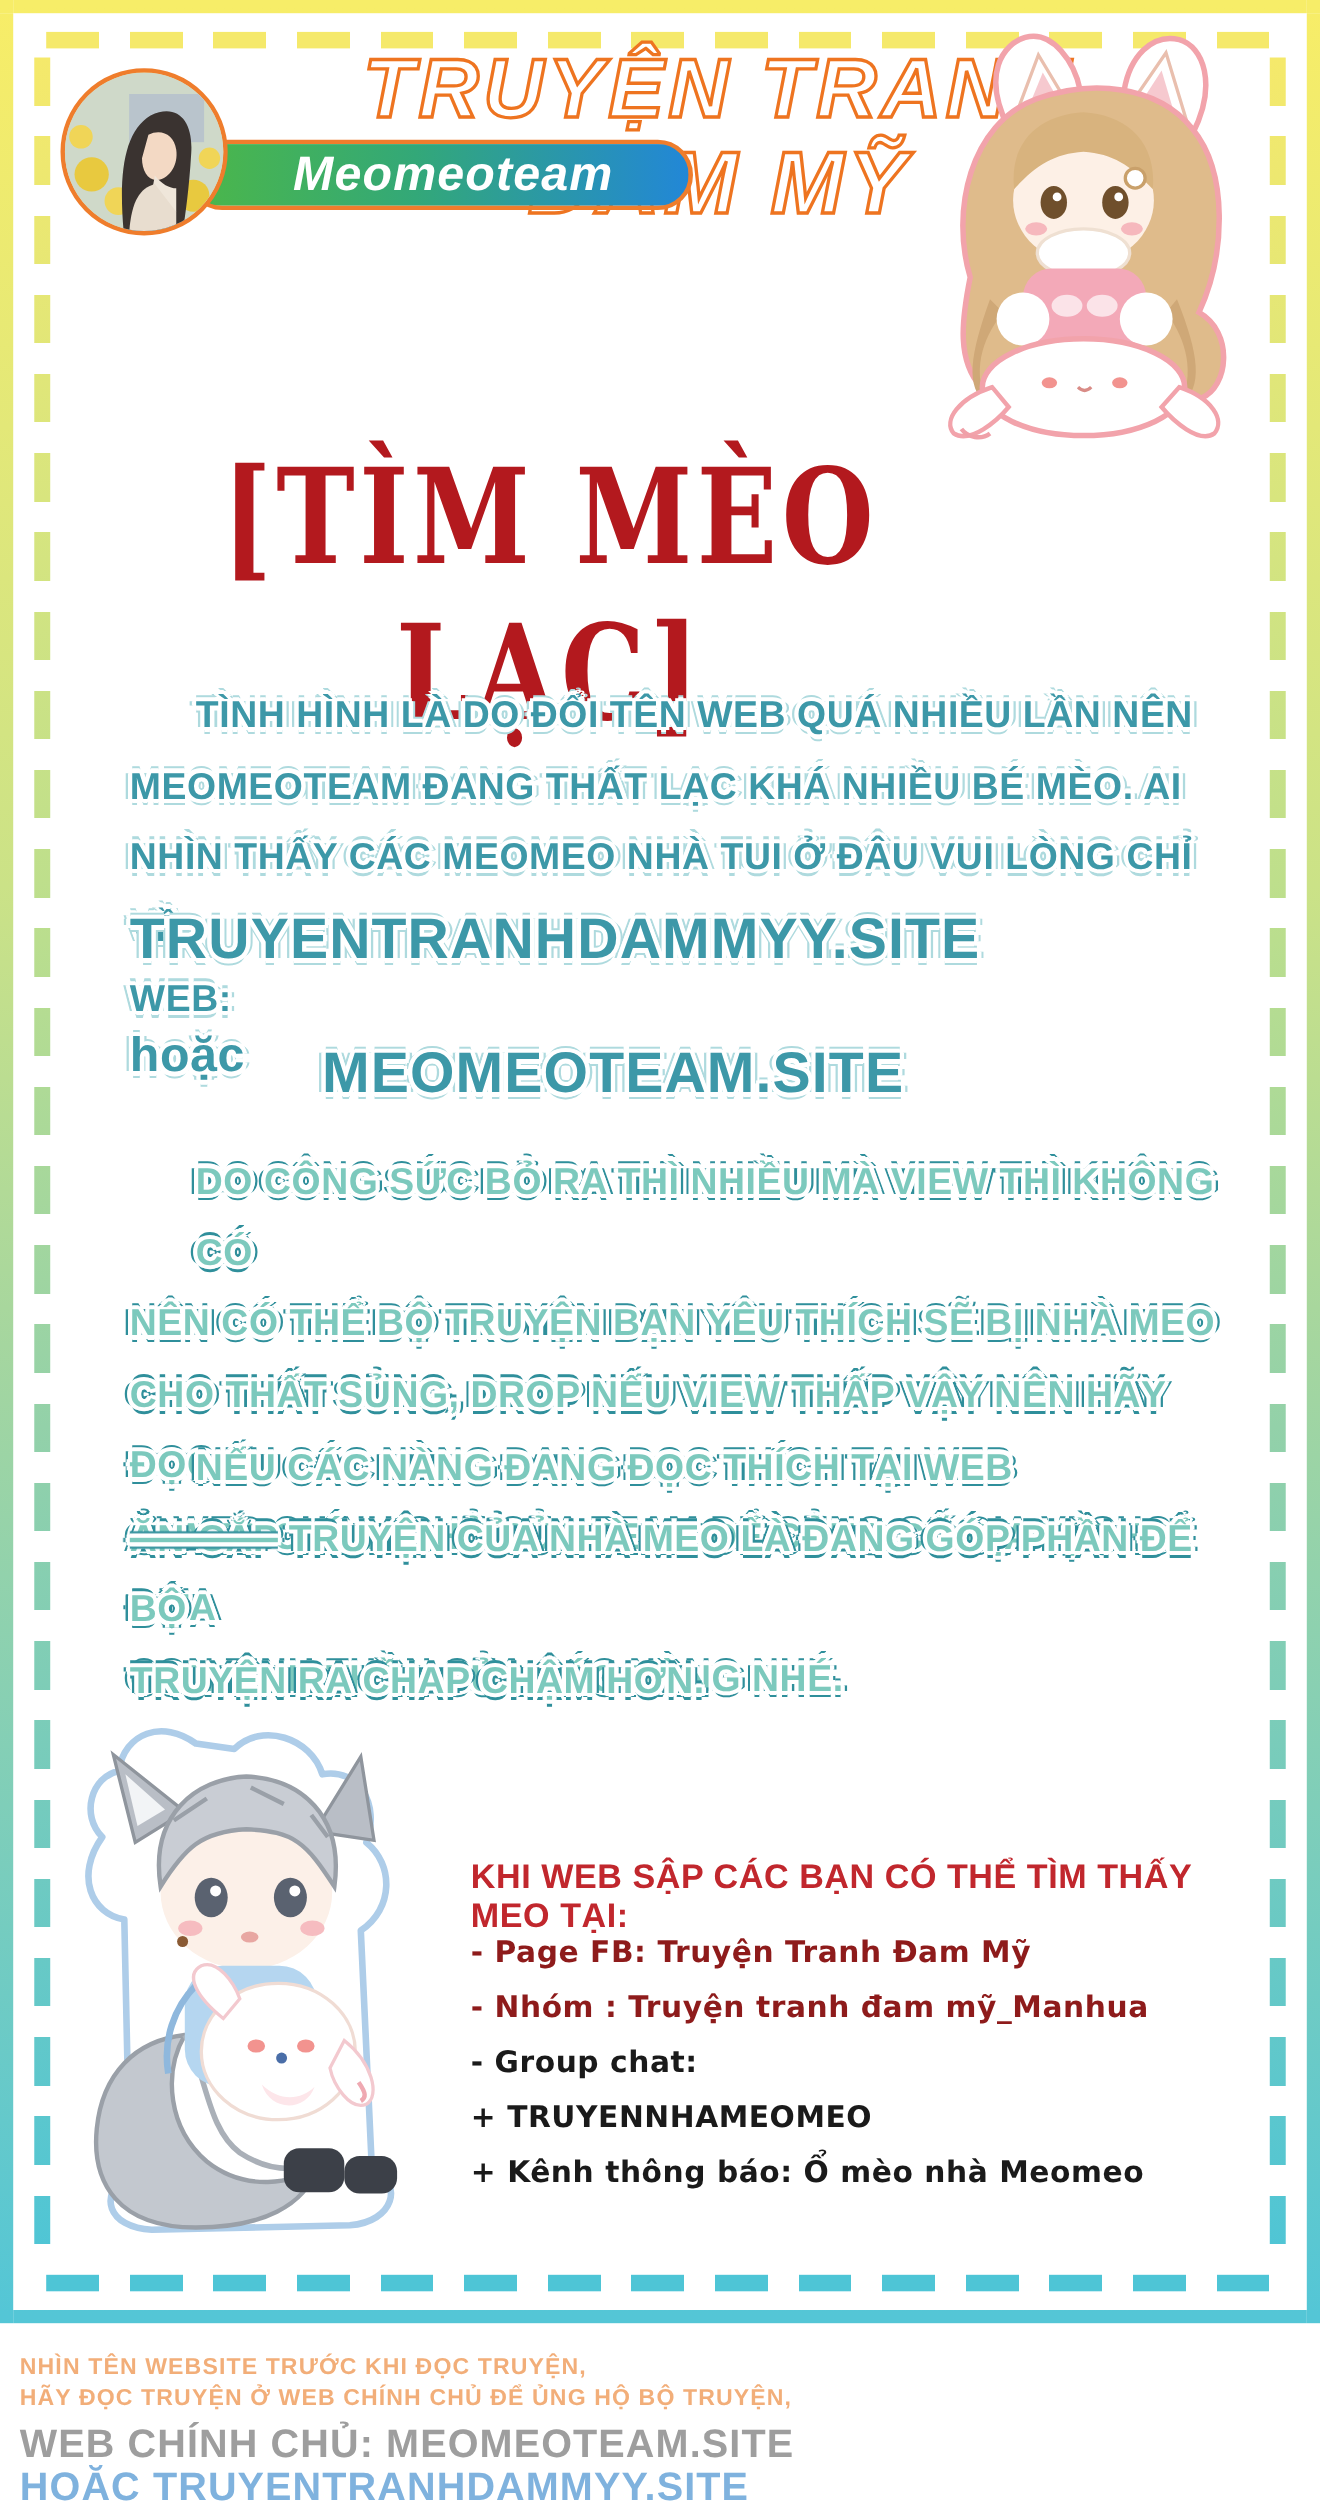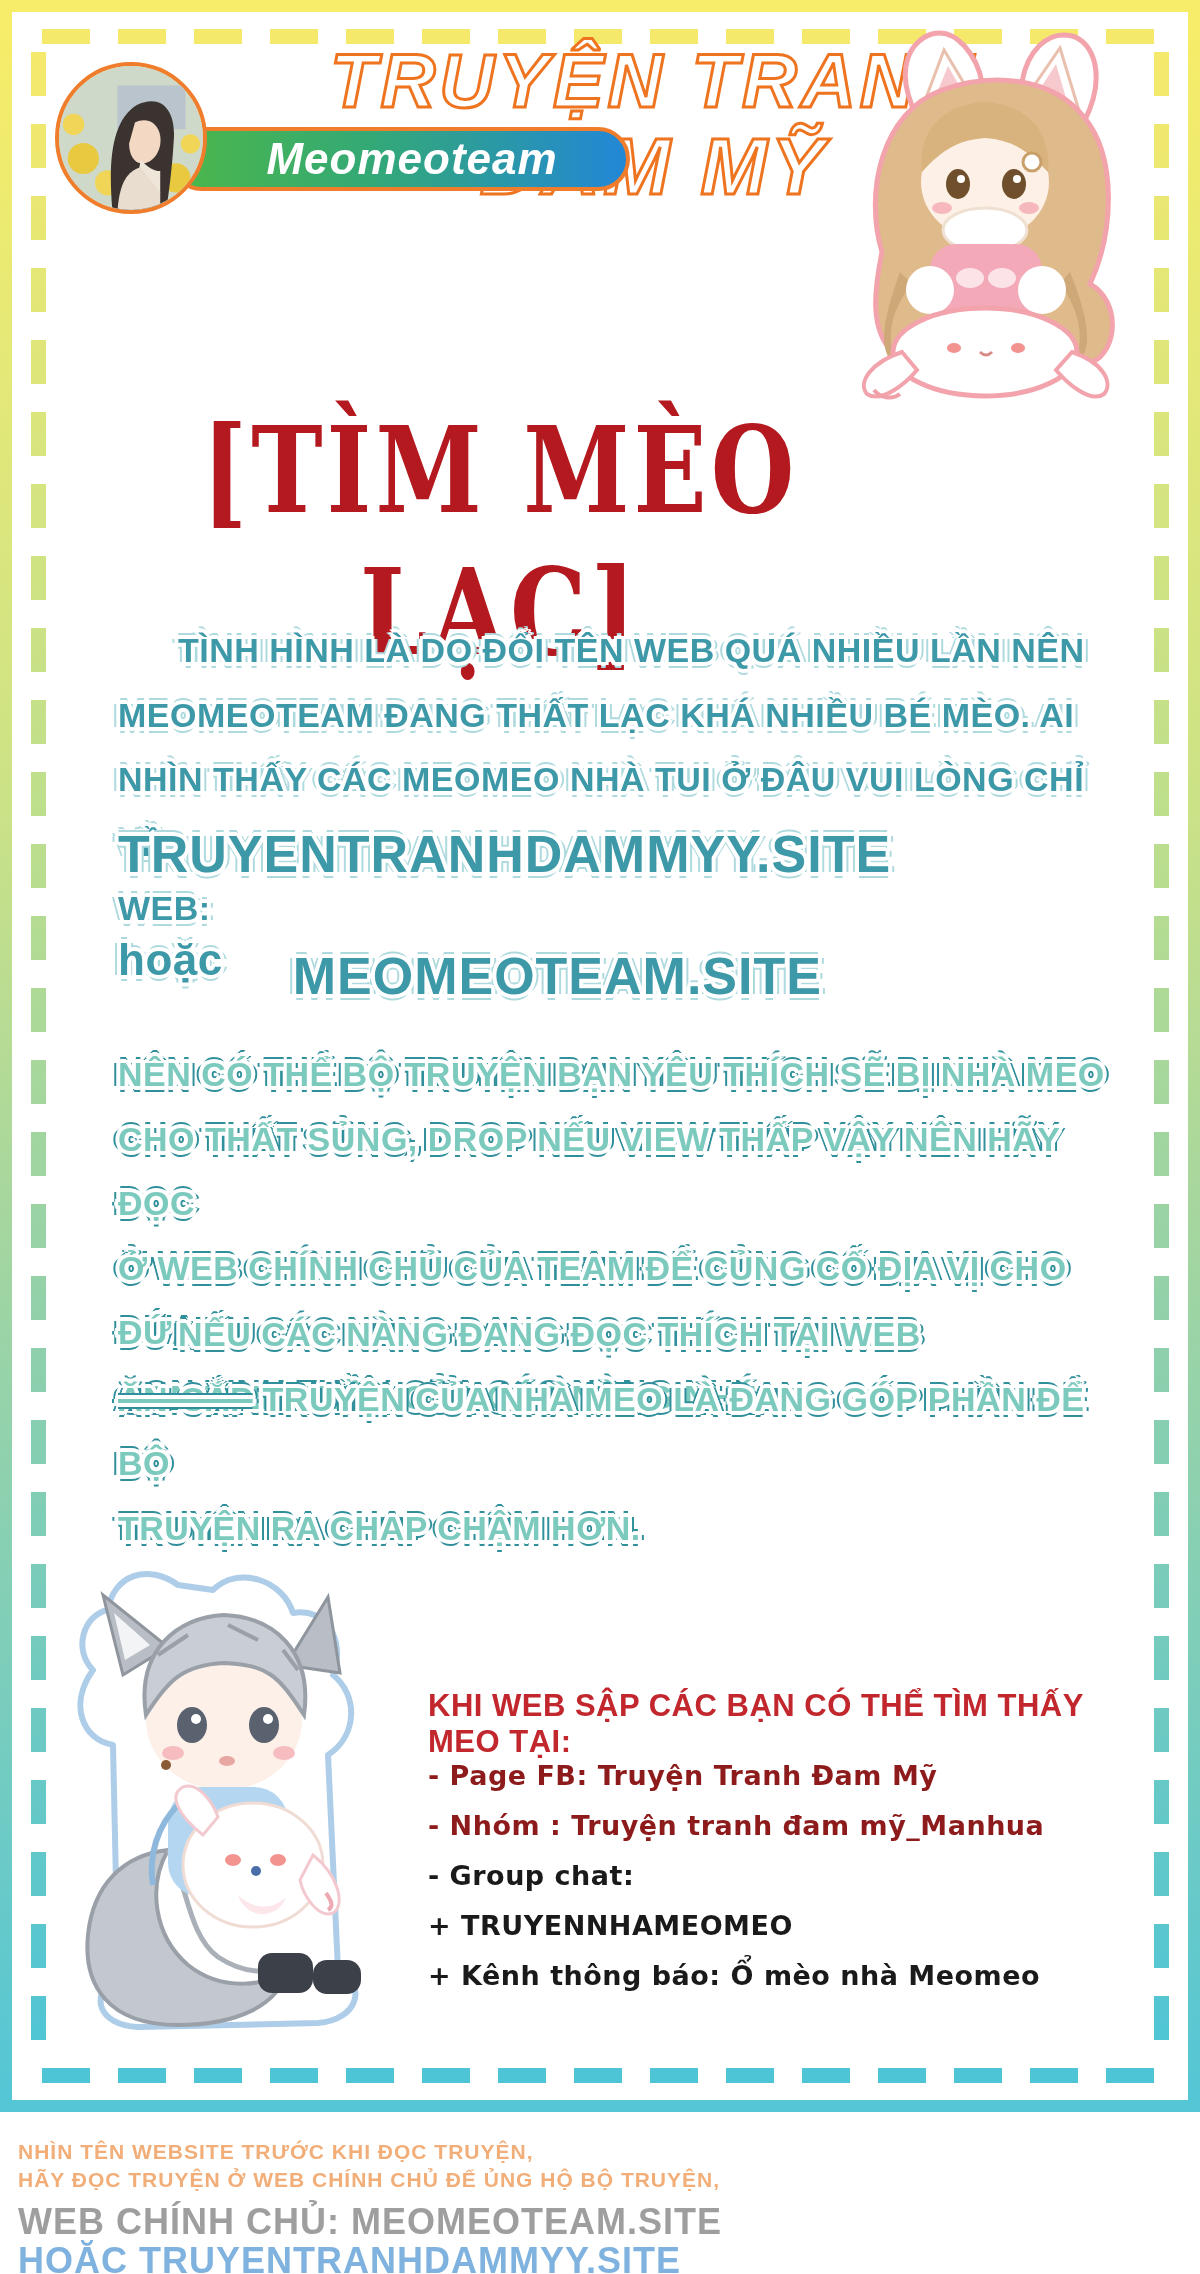--- a/index.html
+++ b/index.html
@@ -159,20 +159,21 @@
 
 <div class="sites">
   <div class="bubble b-dark site-big" style="position:static">TRUYENTRANHDAMMYY.SITE</div>
   <div class="site-row2">
     <span class="bubble b-dark hoac" style="position:static">hoặc</span>
     <span class="bubble b-dark site-big" style="position:static">MEOMEOTEAM.SITE</span>
   </div>
 </div>
 
 <div class="bubble b-light p2">
+  <span class="bline indent">DO CÔNG SỨC BỎ RA THÌ NHIỀU MÀ VIEW THÌ KHÔNG CÓ</span>
   <span class="bline">NÊN CÓ THỂ BỘ TRUYỆN BẠN YÊU THÍCH SẼ BỊ NHÀ MEO</span>
   <span class="bline">CHO THẤT SỦNG, DROP NẾU VIEW THẤP VẬY NÊN HÃY ĐỌC</span>
   <span class="bline">Ở WEB CHÍNH CHỦ CỦA TEAM ĐỂ CỦNG CỐ ĐỊA VỊ CHO ĐỨA</span>
   <span class="bline">CON TINH THẦN CỦA CÁC NÀNG NHÉ.</span>
 </div>
 
 <div class="bubble b-light p3">
   <span class="bline indent">NẾU CÁC NÀNG ĐANG ĐỌC THÍCH TẠI WEB</span>
   <span class="bline"><span class="struck">ĂN-CẮP</span><span> TRUYỆN CỦA NHÀ MEO LÀ ĐANG GÓP PHẦN ĐỂ BỘ</span></span>
   <span class="bline">TRUYỆN RA CHAP CHẬM HƠN.</span>

